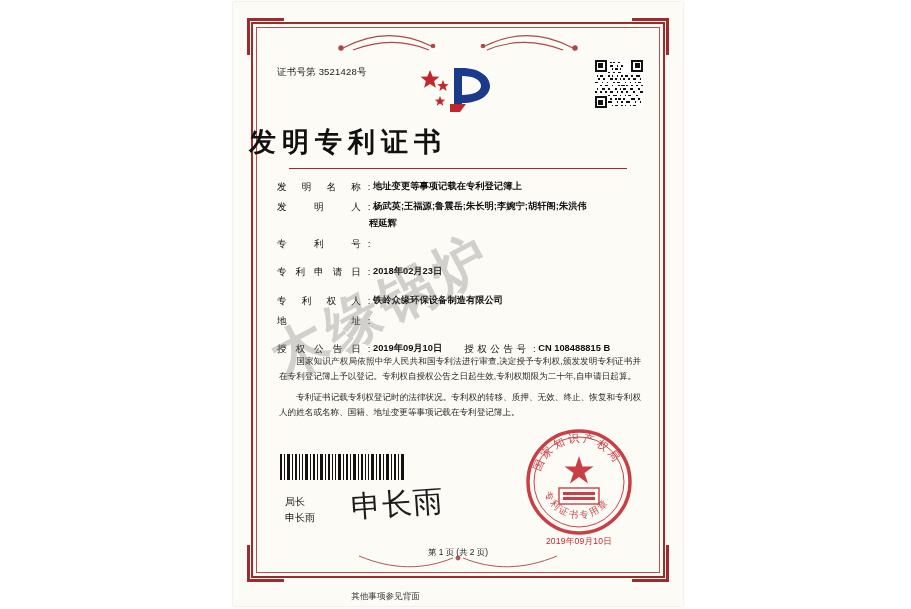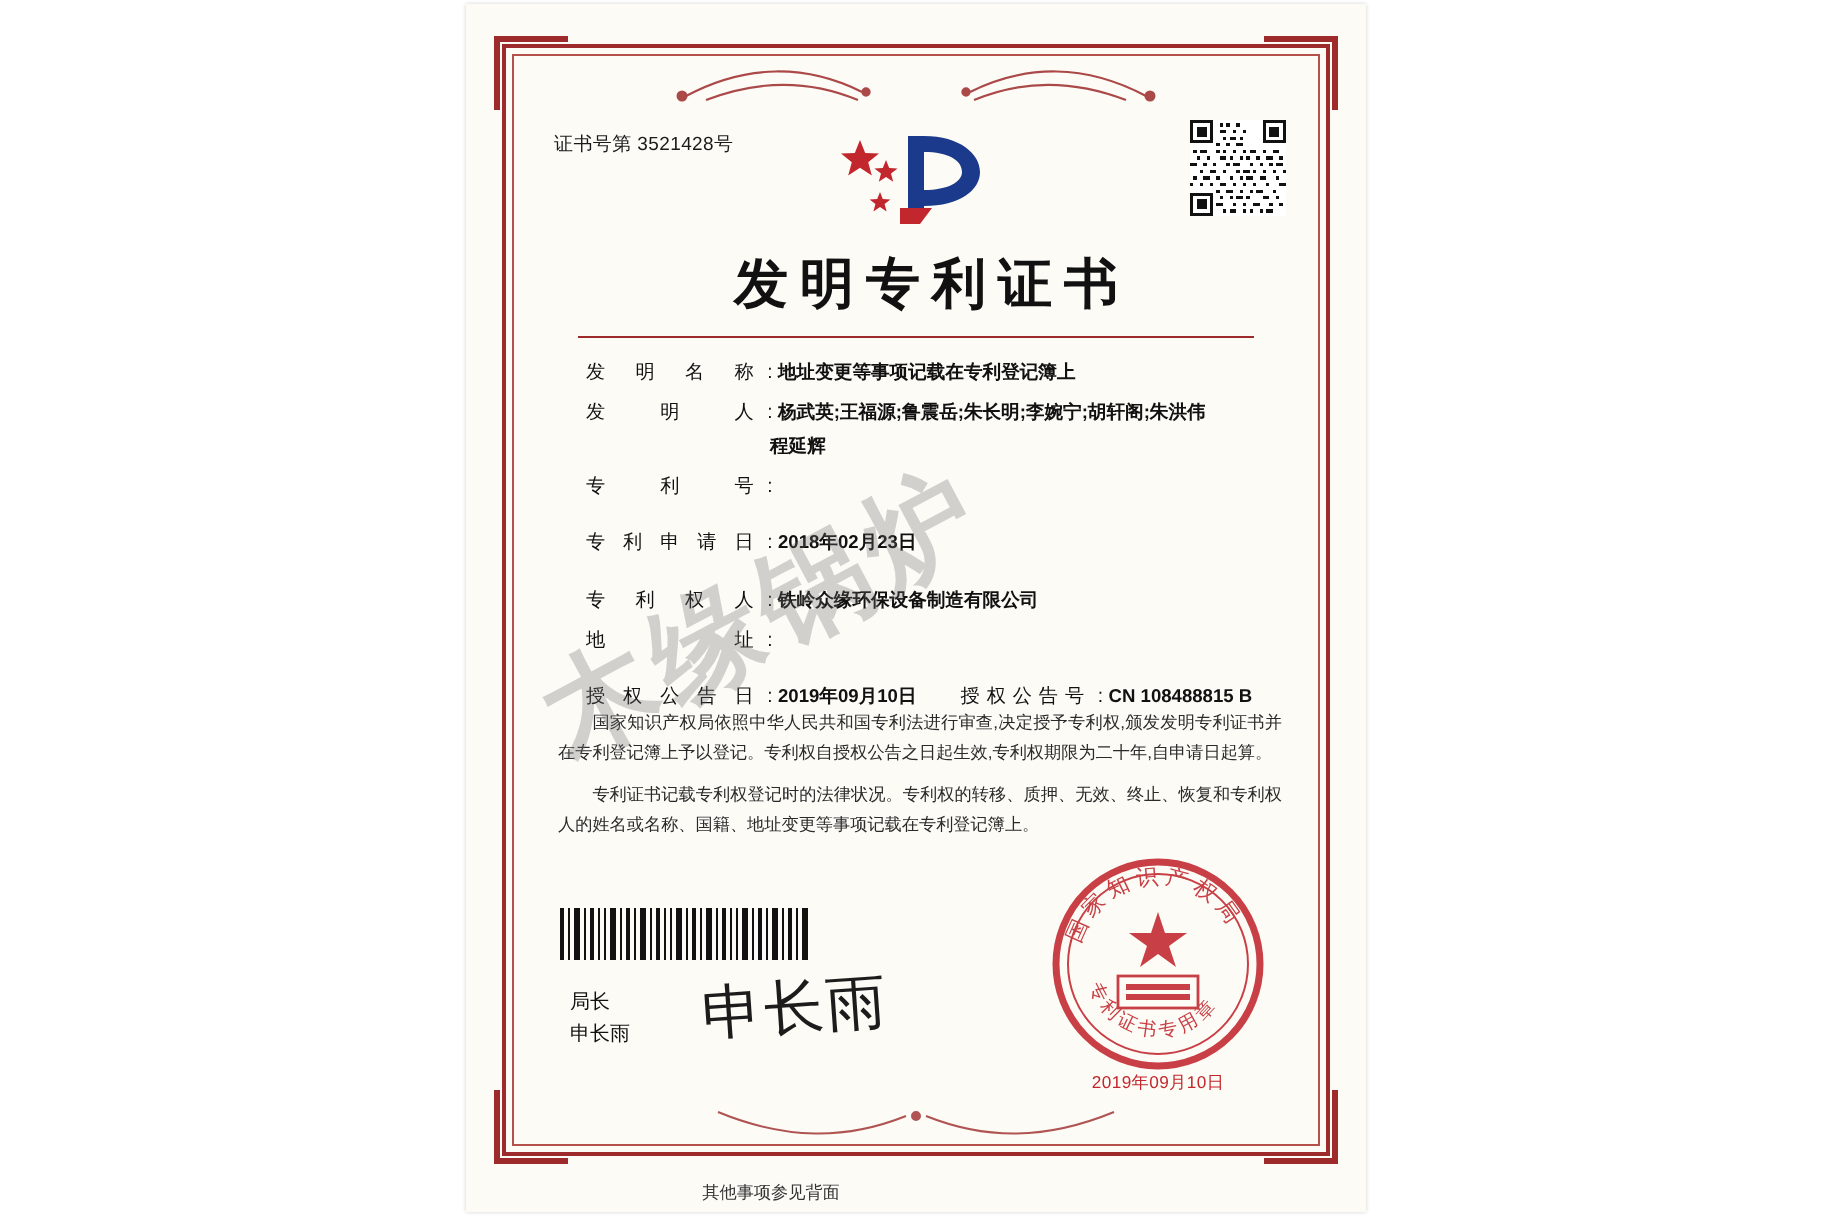--- a/index.html
+++ b/index.html
@@ -106,21 +106,21 @@
     width: 96px;
     height: 58px;
   }
 
   
   .doc-title {
     position: absolute;
     left: 16px;
     right: 0;
     top: 122px;
-    text-align: center;
+    text-align: left;
     font-family: "DejaVu Serif", serif;
     font-size: 27px;
     font-weight: bold;
     letter-spacing: 6px;
     color: #111;
   }
   .title-rule {
     position: absolute;
     left: 56px;
     right: 56px;
@@ -131,21 +131,20 @@
 
   
   .fields {
     position: absolute;
     left: 44px;
     right: 40px;
     top: 178px;
     font-size: 9.6px;
     color: #111;
     line-height: 1.5;
-    margin-left: 16px;
   }
   .field-row {
     display: flex;
     align-items: flex-start;
     margin-bottom: 6px;
   }
   .field-label {
     width: 84px;
     flex: 0 0 84px;
     text-align: justify;
@@ -562,19 +561,20 @@
         <text font-family="DejaVu Serif, serif" font-size="9.5" fill="#c1272d" letter-spacing="2">
           <textPath href="#arcBottom" startOffset="10%">专利证书专用章</textPath>
         </text>
         <rect x="36" y="62" width="40" height="16" fill="none" stroke="#c1272d" stroke-width="1.4"></rect>
         <rect x="40" y="66" width="32" height="3" fill="#c1272d"></rect>
         <rect x="40" y="71" width="32" height="3" fill="#c1272d"></rect>
       </g>
     </svg>
     <div class="seal-date">2019年09月10日</div>
 
+    <div class="page-num">第 1 页 (共 2 页)</div>
 
   </div>
 
   <div class="watermark">木缘锅炉</div>
   <div class="outside-note">其他事项参见背面</div>
 
 </div>
 
 </body></html>

